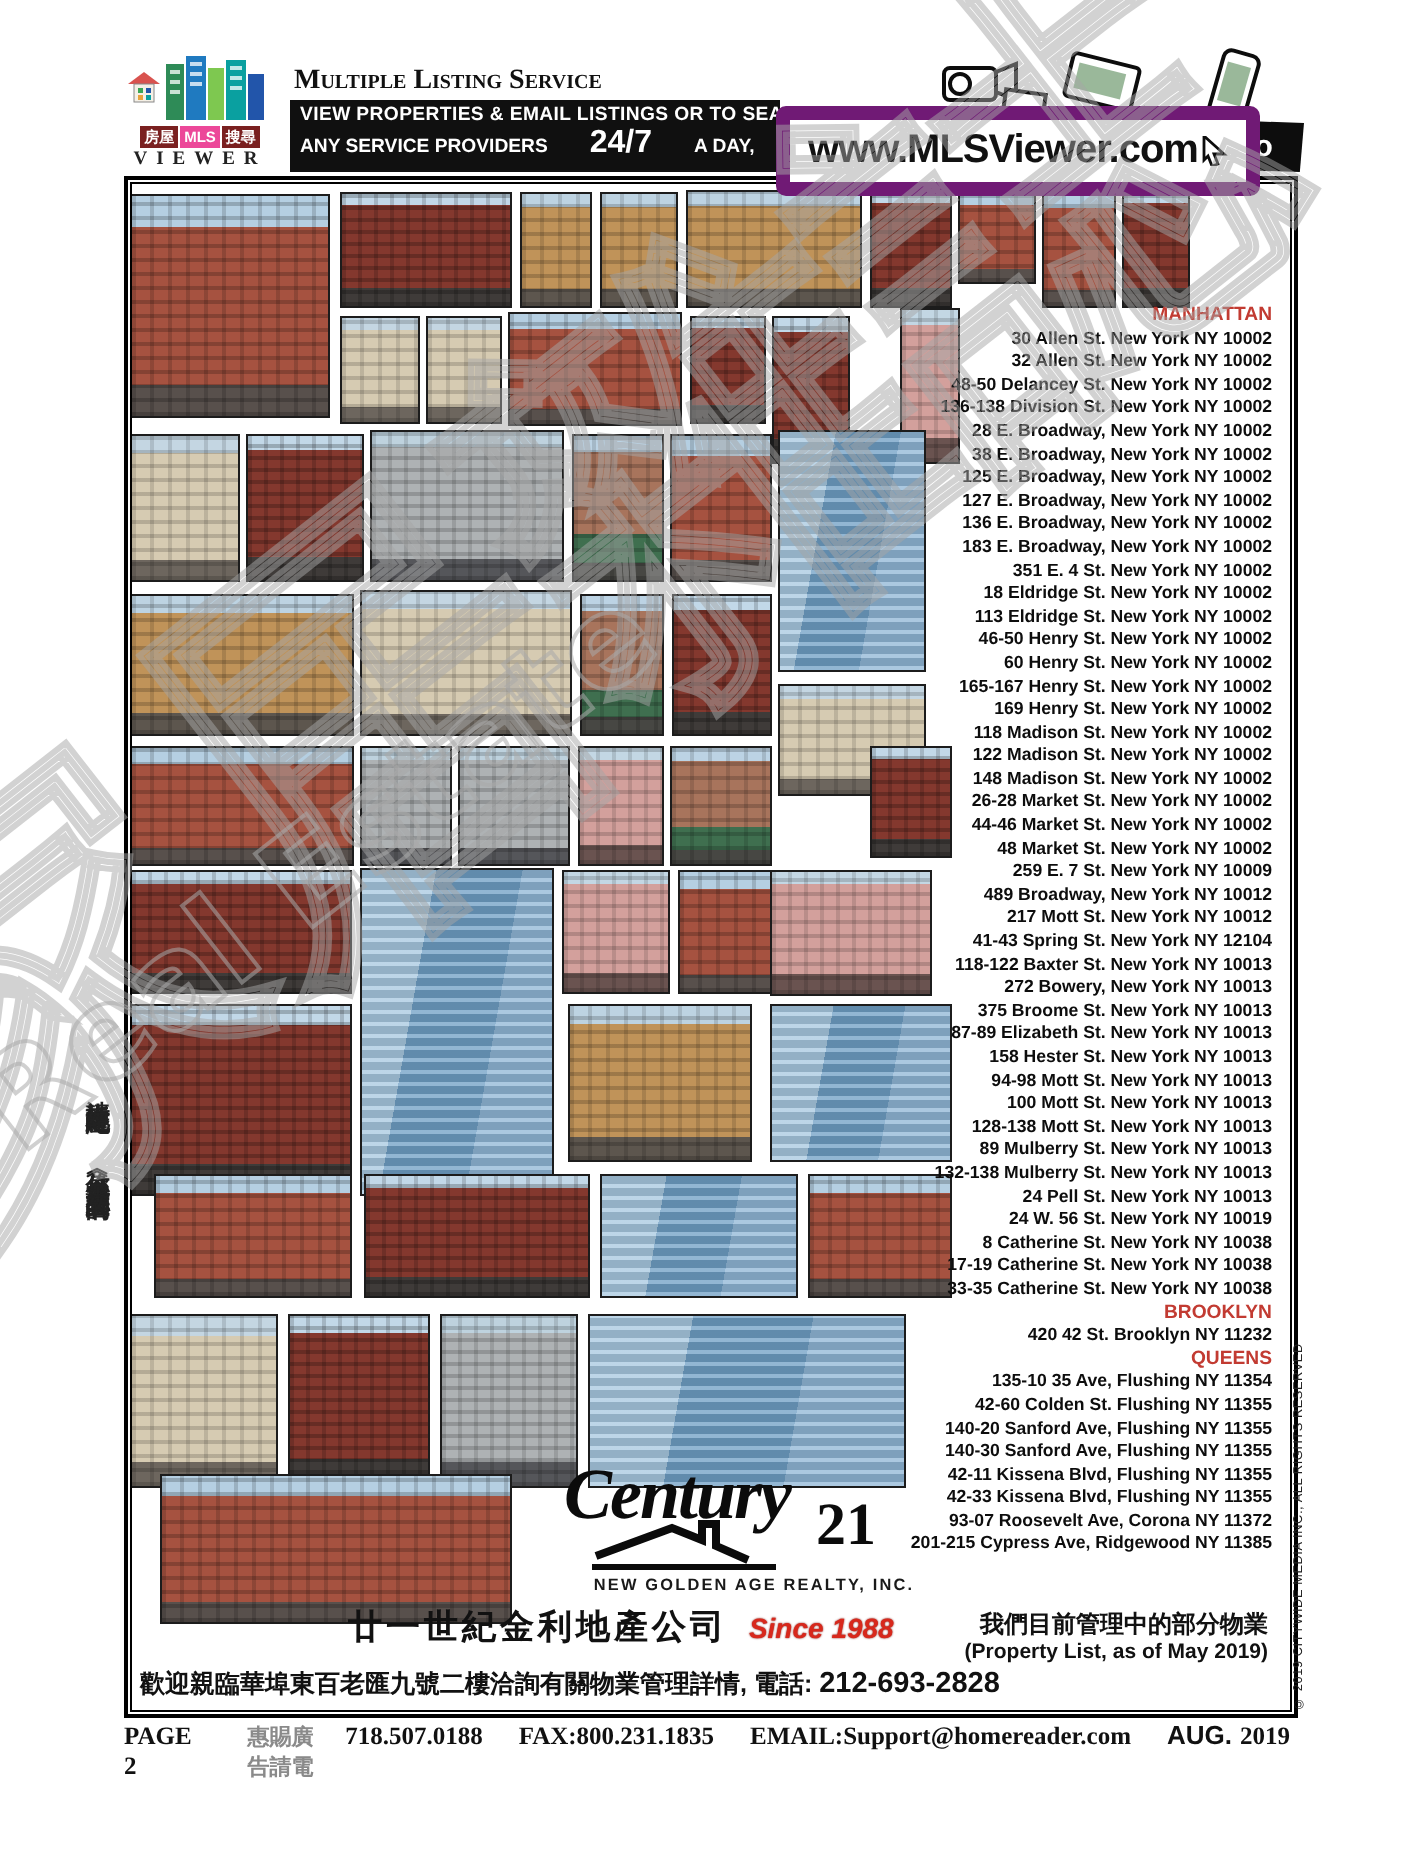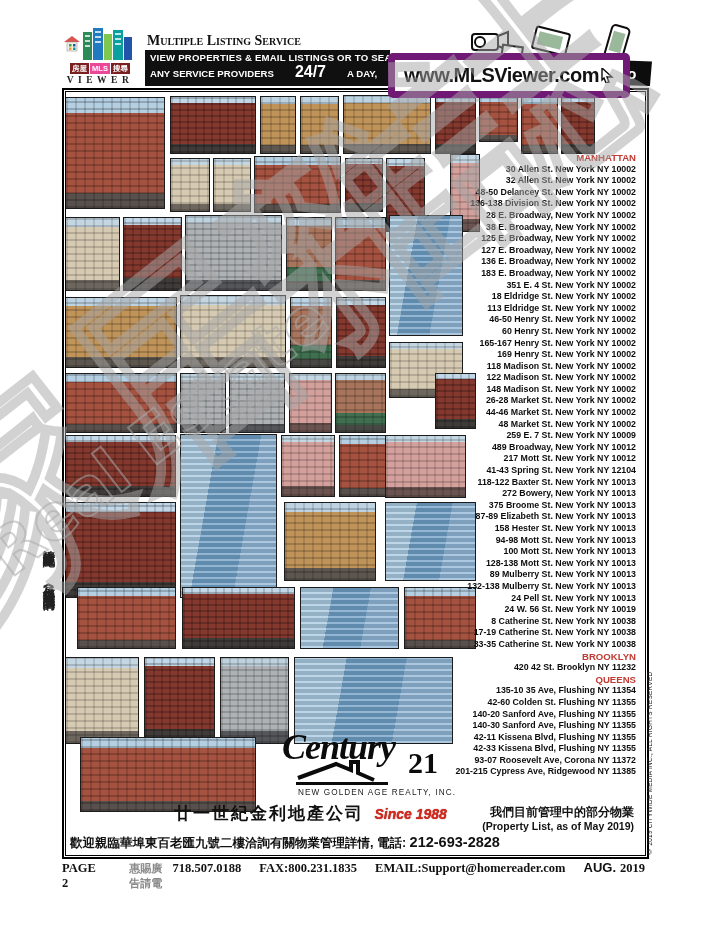--- a/index.html
+++ b/index.html
@@ -77,39 +77,39 @@
   .mgmt-note{position:absolute;top:715px;right:13px;text-align:right;z-index:5;line-height:14px;}
   .mgmt-note .zh{font-size:12px;font-weight:bold;}
   .mgmt-note .en{font-size:10.5px;font-weight:bold;}
   
   .c21{position:absolute;left:218px;top:640px;width:190px;height:76px;z-index:5;}
   .c21-word{font-family:"Liberation Serif",serif;font-weight:bold;font-style:italic;
             font-size:36px;letter-spacing:-1px;color:#0b0b0b;line-height:34px;}
   .c21-21{font-family:"Liberation Serif",serif;font-weight:bold;font-size:30px;color:#0b0b0b;
           position:absolute;left:126px;top:16px;}
   .c21-sub{position:absolute;left:0;top:58px;width:190px;text-align:center;font-size:8.2px;
-           letter-spacing:1.1px;font-variant:small-caps;font-weight:normal;color:#1a1a1a;}
+           letter-spacing:1.1px;font-variant:small-caps;font-weight:bold;color:#1a1a1a;}
   .company-line{position:absolute;left:110px;top:712px;z-index:5;white-space:nowrap;}
   .zh-name{font-size:17px;font-weight:bold;letter-spacing:2px;}
   .since{font-size:14px;font-weight:bold;font-style:italic;color:#d8281c;
          text-shadow:0 0 1px #7a0d06;margin-left:6px;}
   .contact-line{position:absolute;left:6px;top:744px;z-index:5;font-size:12.5px;font-weight:bold;white-space:nowrap;}
   .contact-line .phone{font-size:14.5px;}
   
   .left-vtext{position:absolute;left:40px;top:540px;height:335px;z-index:6;
               writing-mode:vertical-rl;text-orientation:upright;
               font-family:"Liberation Serif",serif;font-weight:bold;font-size:12px;
               letter-spacing:1px;color:#222;}
   .right-vtext{position:absolute;left:646px;top:612px;height:243px;z-index:6;
                writing-mode:vertical-rl;transform:rotate(180deg);
                font-size:6.4px;color:#222;letter-spacing:.3px;}
   .footer{position:absolute;left:62px;top:860px;width:583px;display:flex;align-items:baseline;
           font-family:"Liberation Serif",serif;font-weight:bold;font-size:12.5px;color:#111;z-index:6;}
   .footer .pg{margin-right:28px;}
-  .footer .ad-zh{color:#8a8a8a;font-family:Liberation Serif, serif;font-size:11px;margin-right:5px;text-align:center;}
+  .footer .ad-zh{color:#8a8a8a;font-family:Liberation Serif, serif;font-size:11px;margin-right:5px;}
   .footer .gap{margin-right:18px;}
   .footer .month{font-family:"Liberation Sans",sans-serif;font-size:13px;margin-left:auto;}
   .footer .year{margin-left:4px;}
 </style>
 </head>
 <body>
 
 <div class="page">
 
   <div class="wm wm1">家居雜誌</div>

